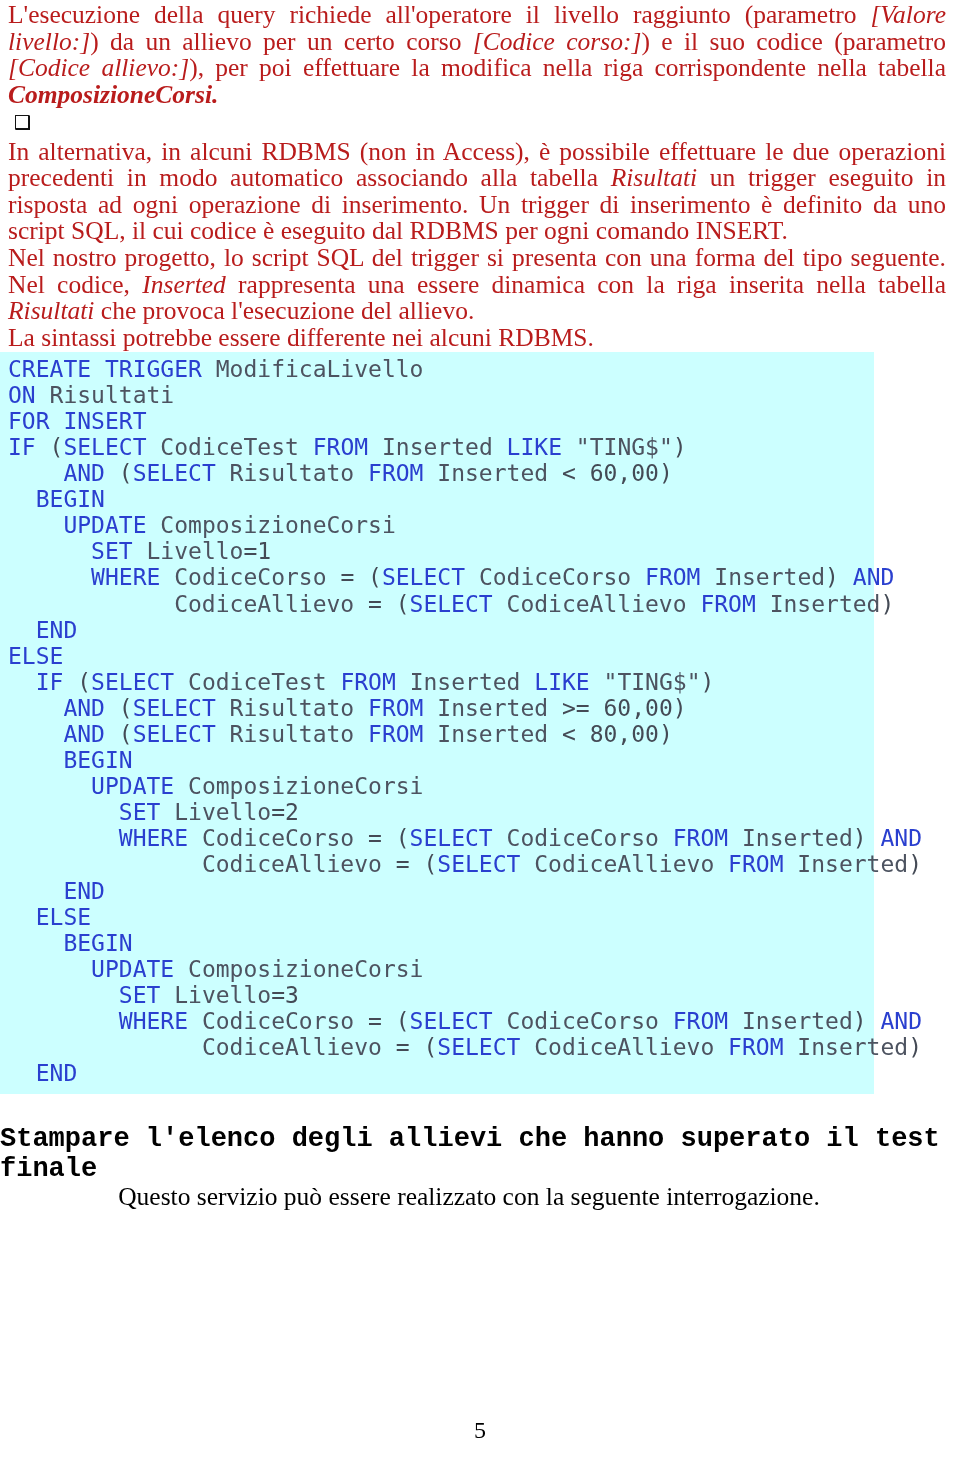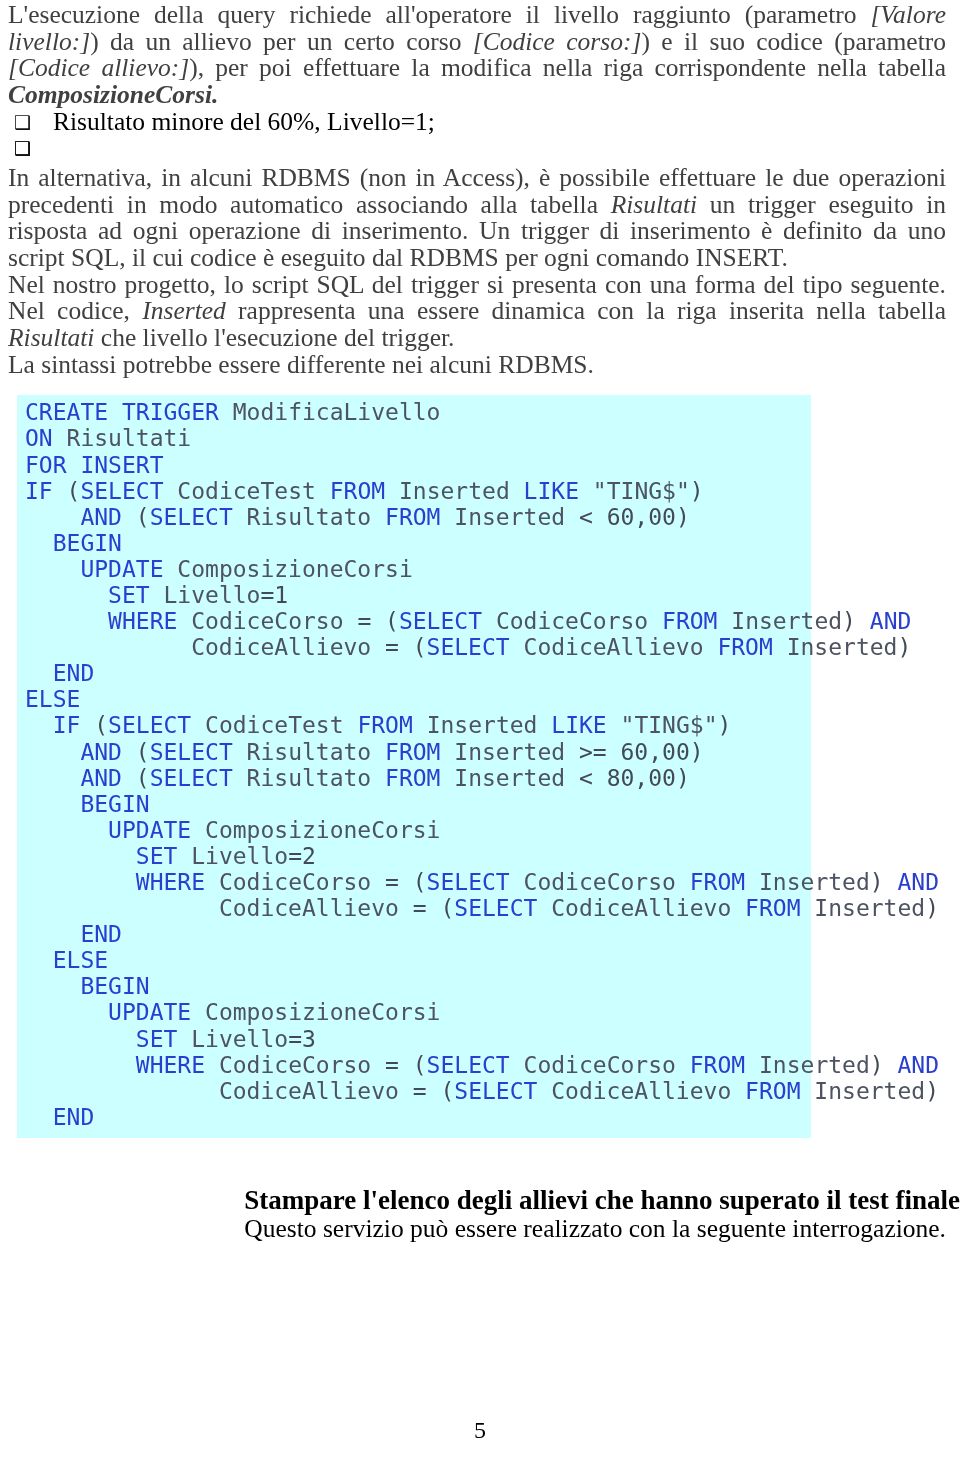--- a/index.html
+++ b/index.html
@@ -20,21 +20,21 @@
     position: relative;
     width: 960px;
     height: 1466px;
     box-sizing: border-box;
   }
   .body-text {
     font-family: "Liberation Serif", "DejaVu Serif", serif;
     font-size: 25.5px;
     line-height: 1.045;
     text-align: justify;
-    color: #404040;
+    color: #b91c1c;
   }
   .para {
     margin: 0;
     padding: 0 14px 0 8px;
   }
   .para.lead {
     padding-top: 2px;
   }
   .it { font-style: italic; }
   .bold { font-weight: bold; }
@@ -59,55 +59,55 @@
     font-size: 19px;
     line-height: 1.45;
     font-family: "DejaVu Sans", sans-serif;
     color: #111;
   }
   .gap-md { height: 30px; }
 
   
   .code-block {
     background: #ccffff;
-    width: 794px;
-    margin: 17px;
+    width: 874px;
+    margin: 0;
     padding: 4px 0 8px 0;
     box-sizing: border-box;
   }
   pre.code {
     margin: 0;
     padding: 0 0 0 8px;
     font-family: "DejaVu Sans Mono", "Liberation Mono", monospace;
     font-size: 23px;
     line-height: 1.135;
     color: #444a55;
     white-space: pre;
     letter-spacing: 0px;
   }
   pre.code .kw { color: #2a3fcf; }
   pre.code .id { color: #4d5360; }
   pre.code .str { color: #4d5360; }
 
   h2.section-heading {
-    font-family: Liberation Serif, serif;
+    font-family: Liberation Mono, monospace;
     font-size: 27px;
     font-weight: bold;
-    text-align: right;
+    text-align: left;
     margin: 0;
     padding: 0 0 0 0;
     color: #000;
   }
   .closing-note {
     font-family: "Liberation Serif", "DejaVu Serif", serif;
     font-size: 25.5px;
     line-height: 1.05;
     margin: 0;
-    padding: 0 14px 0 8px;
-    text-align: right;
+    padding: 0 30px 0 8px;
+    text-align: center;
   }
   .page-number {
     position: absolute;
     left: 0;
     right: 0;
     bottom: 22px;
     text-align: center;
     font-family: "Liberation Serif", "DejaVu Serif", serif;
     font-size: 24px;
     color: #000;
@@ -115,30 +115,30 @@
 </style>
 </head>
 <body>
 
 <div class="page">
 
   <p class="body-text para lead"><span>L'esecuzione della query richiede all'operatore il livello raggiunto (parametro </span><span class="it">[Valore livello:]</span><span>) da un allievo per un certo corso </span><span class="it">[Codice corso:]</span><span>) e il suo codice (parametro </span><span class="it">[Codice allievo:]</span><span>), per poi effettuare la modifica nella riga corrispondente nella tabella </span><span class="it bold">ComposizioneCorsi.</span></p>
 
 
   <ul class="bullet-list">
-    <li><span class="bullet-glyph">❑</span><span>Risultato minore del 60%, Livello=1;</span></li>
+    <li><span class="bullet-glyph">❑</span></li>
     <li><span class="bullet-glyph">❑</span></li>
     <li><span class="bullet-glyph">❑</span></li>
   </ul>
 
   <div class="gap-md"></div>
 
   <p class="body-text para"><span>In alternativa, in alcuni RDBMS (non in Access), è possibile effettuare le due operazioni precedenti in modo automatico associando alla tabella </span><span class="it">Risultati</span><span> un trigger eseguito in risposta ad ogni operazione di inserimento. Un trigger di inserimento è definito da uno script SQL, il cui codice è eseguito dal RDBMS per ogni comando INSERT.</span></p>
 
-  <p class="body-text para"><span>Nel nostro progetto, lo script SQL del trigger si presenta con una forma del tipo seguente. Nel codice, </span><span class="it">Inserted</span><span> rappresenta una essere dinamica con la riga inserita nella tabella </span><span class="it">Risultati</span><span> che livello l'esecuzione del trigger.</span></p>
+  <p class="body-text para"><span>Nel nostro progetto, lo script SQL del trigger si presenta con una forma del tipo seguente. Nel codice, </span><span class="it">Inserted</span><span> rappresenta una essere dinamica con la riga inserita nella tabella </span><span class="it">Risultati</span><span> che provoca l'esecuzione del allievo.</span></p>
 
   <p class="body-text para">La sintassi potrebbe essere differente nei alcuni RDBMS.</p>
 
   <div class="code-block">
     <pre class="code"><span class="kw">CREATE</span> <span class="kw">TRIGGER</span> <span class="id">ModificaLivello</span>
 <span class="kw">ON</span> <span class="id">Risultati</span>
 <span class="kw">FOR</span> <span class="kw">INSERT</span>
 <span class="kw">IF</span> (<span class="kw">SELECT</span> <span class="id">CodiceTest</span> <span class="kw">FROM</span> <span class="id">Inserted</span> <span class="kw">LIKE</span> <span class="str">"TING$"</span>)
     <span class="kw">AND</span> (<span class="kw">SELECT</span> <span class="id">Risultato</span> <span class="kw">FROM</span> <span class="id">Inserted</span> &lt; 60,00)
   <span class="kw">BEGIN</span>

